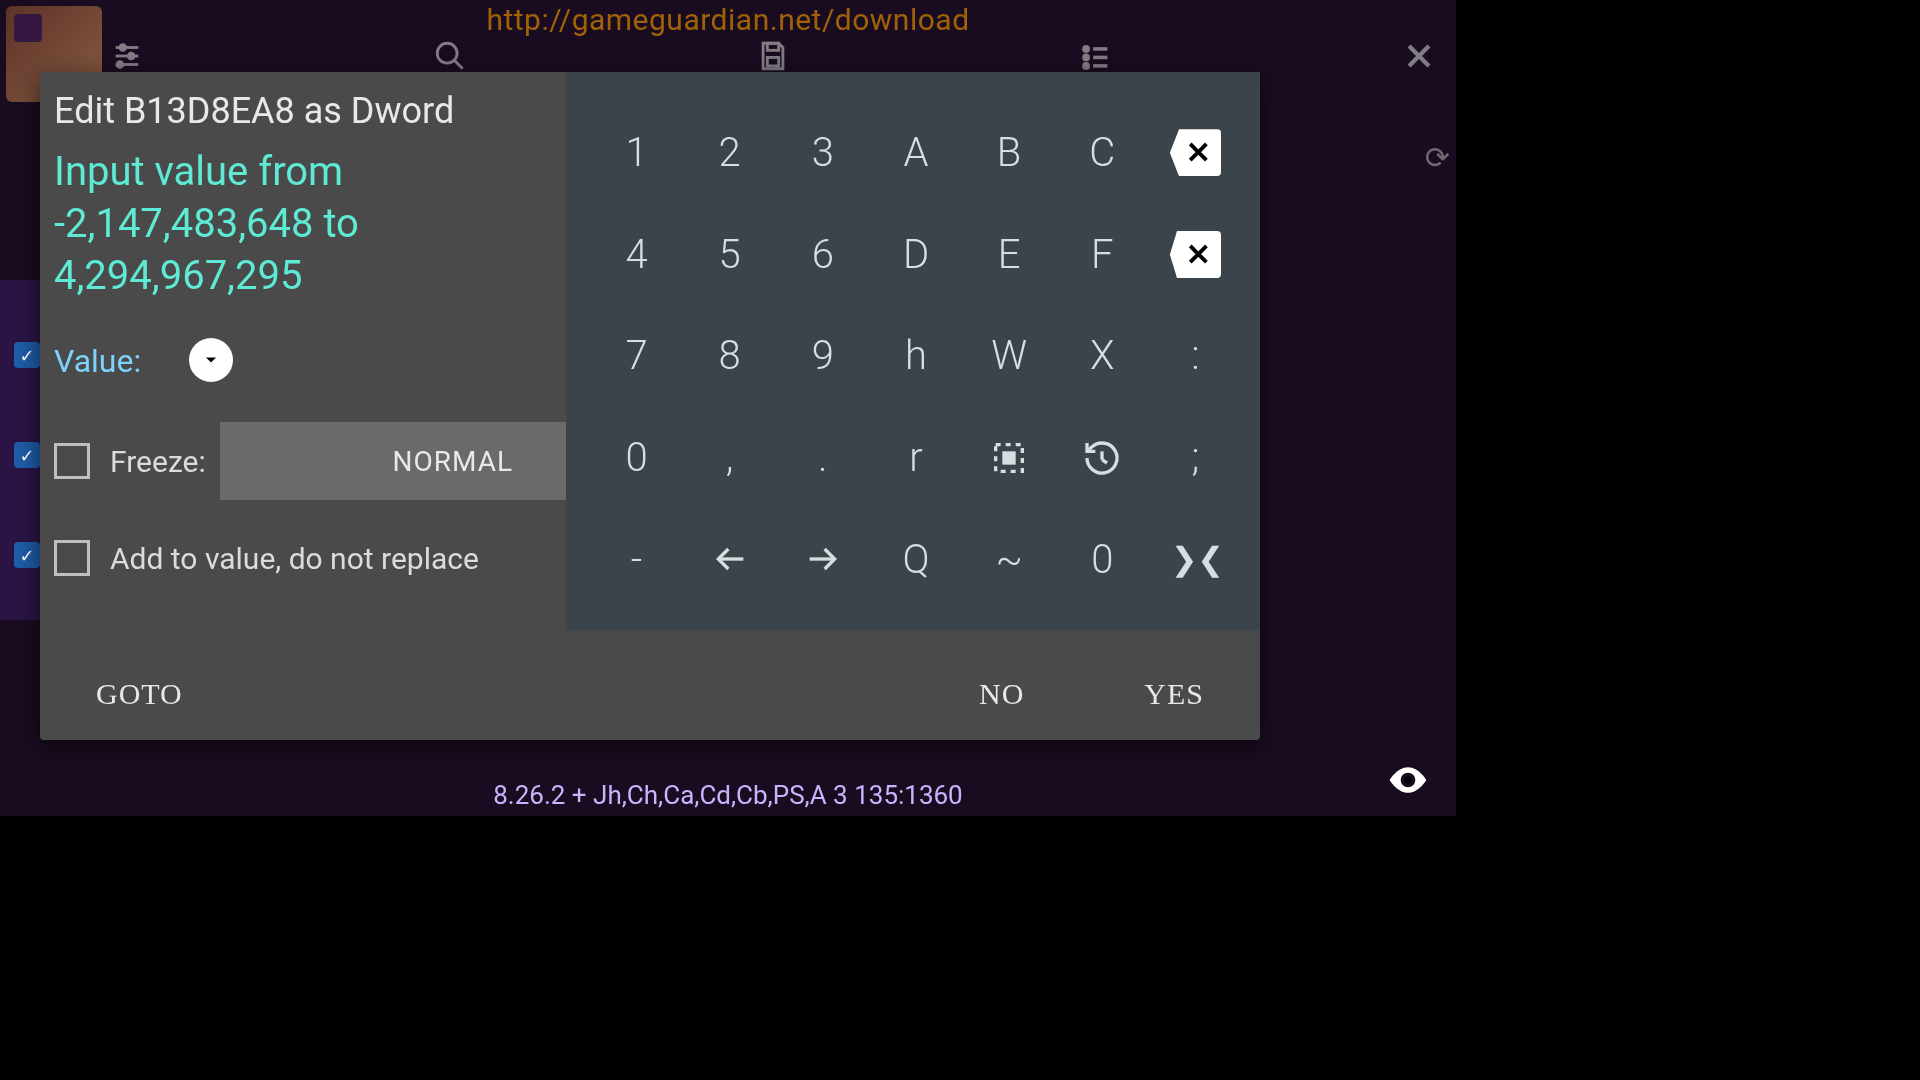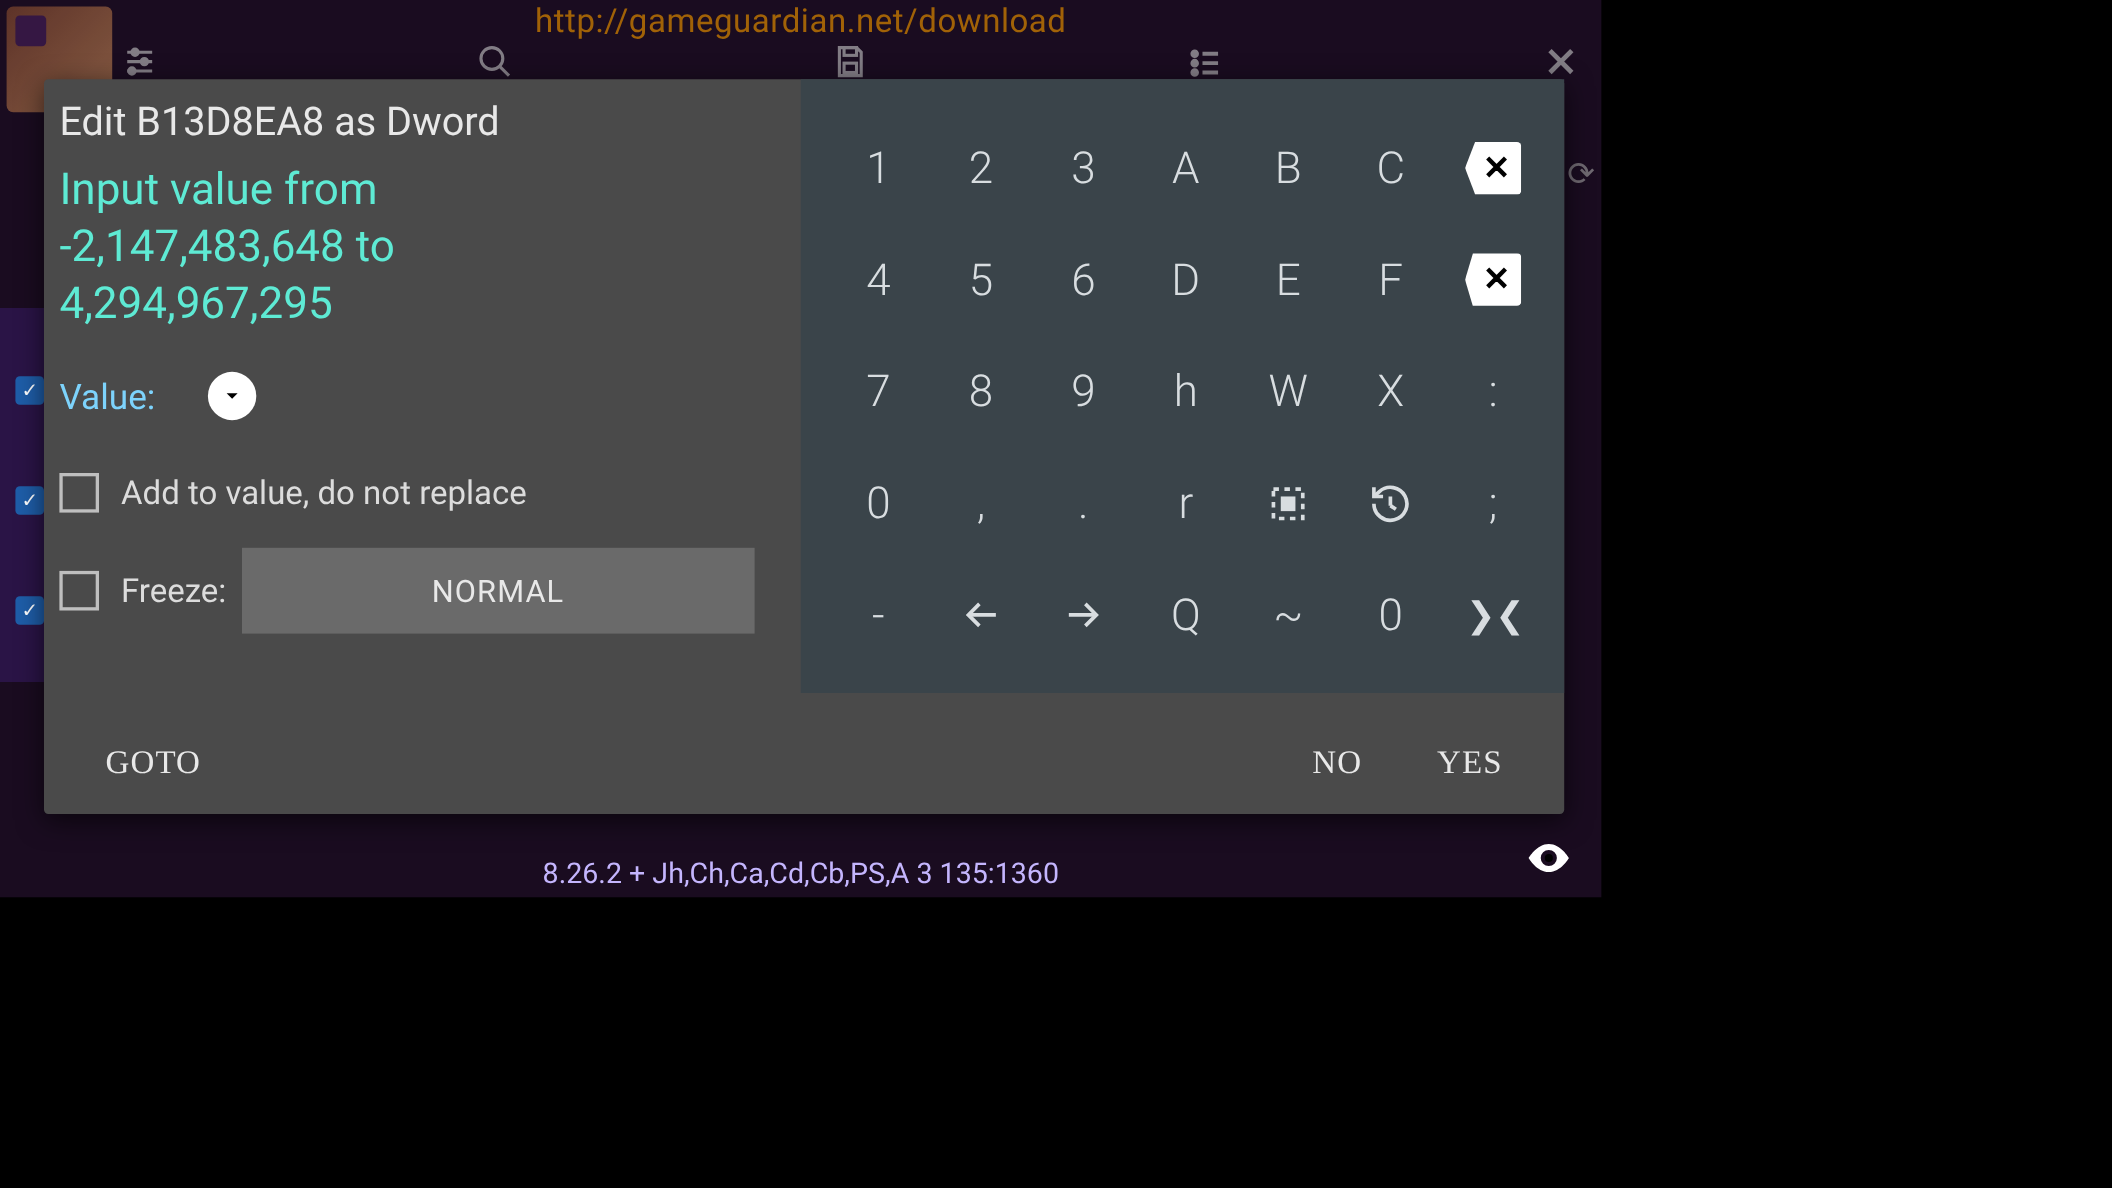--- a/index.html
+++ b/index.html
@@ -8,21 +8,21 @@
   
   .bg-strip-left { position:absolute; left:0; top:280px; width:60px; height:340px; background:#2a1446; }
   .bg-chk { position:absolute; left:14px; width:26px; height:26px; background:#1e5da8; border-radius:4px; display:flex; align-items:center; justify-content:center; color:#fff; font-size:18px; }
   .bg-chk.c1 { top:342px; } .bg-chk.c2 { top:442px; } .bg-chk.c3 { top:542px; }
   .game-thumb { position:absolute; left:6px; top:6px; width:96px; height:96px; background:linear-gradient(135deg,#6a3a2a,#9a6a4a); border-radius:6px; opacity:.85; }
   .game-thumb::after{content:"";position:absolute;left:8px;top:8px;width:28px;height:28px;background:#3a1a4a;border-radius:4px;}
   .url-bar { position:absolute; left:0; right:0; top:2px; text-align:center; color:#a16207; font-size:30px; letter-spacing:.5px; }
   .topbar { position:absolute; left:110px; right:20px; top:30px; height:60px; display:flex; align-items:center; justify-content:space-between; opacity:.6; }
   .topbar .ticon { color:#c8c8c8; font-size:34px; }
 
-  .dialog { position:absolute; left:40px; top:72px; width:1382px; height:668px; background:#4a4a4a; border-radius:4px; box-shadow:0 6px 24px rgba(0,0,0,.6); color:#dedede; }
+  .dialog { position:absolute; left:40px; top:72px; width:1220px; height:668px; background:#4a4a4a; border-radius:4px; box-shadow:0 6px 24px rgba(0,0,0,.6); color:#dedede; }
   .left-pane { position:absolute; left:0; top:0; width:688px; height:100%; padding:18px 14px 0 14px; }
   .title { font-size:36px; color:#e8e8e8; font-weight:400; }
   .subtitle { font-size:40px; color:#5eead4; margin-top:14px; line-height:1.3; max-width:520px; }
   .value-row { display:flex; align-items:flex-end; margin-top:36px; }
   .value-label { font-size:32px; color:#7dd3fc; margin-right:8px; padding-bottom:10px; }
   .value-input-wrap { position:relative; flex:0 0 450px; }
   .value-input { width:100%; background:transparent; border:none; border-bottom:3px solid #3fb8ac; color:#e8e8e8; font-size:40px; padding:0 0 6px 2px; outline:none; }
   .value-highlight { position:absolute; left:2px; bottom:9px; width:68px; height:40px; background:#3fb8ac; opacity:.45; pointer-events:none; }
   .dropdown-btn { width:44px; height:44px; border-radius:50%; background:#fff; margin-left:40px; margin-bottom:8px; display:flex; align-items:center; justify-content:center; cursor:pointer; }
   .dropdown-btn svg { width:20px; height:20px; }
@@ -30,21 +30,21 @@
   .row { display:flex; align-items:center; margin-top:40px; }
   .chk { width:36px; height:36px; border:3px solid #bfbfbf; margin-right:20px; cursor:pointer; }
   .row-label { font-size:30px; color:#dcdcdc; }
   .freeze-row { margin-top:32px; }
   .normal-btn { margin-left:14px; width:466px; height:78px; background:#6a6a6a; color:#e8e8e8; font-size:28px; letter-spacing:1px; display:flex; align-items:center; justify-content:center; cursor:pointer; }
   .saveas-row { margin-top:48px; }
   .saveas-input { flex:1; max-width:448px; background:transparent; border:none; border-bottom:2px solid #9a9a9a; color:#e8e8e8; font-size:32px; padding:0 0 8px 2px; margin-left:8px; outline:none; }
 
   .dlg-actions { position:absolute; left:0; bottom:0; width:100%; height:92px; display:flex; align-items:center; justify-content:space-between; padding:0 56px;font-family:Liberation Serif, serif; }
   .act-btn { color:#e8e8e8; font-size:30px; letter-spacing:1px; cursor:pointer; font-weight:500; }
-  .act-right { display:flex; gap:68px; }
+  .act-right { display:flex; gap:120px; }
 
   .keypad { position:absolute; right:0; top:0; width:694px; height:558px; background:#3a444a; padding:30px 18px 20px 24px; }
   .kgrid { display:grid; grid-template-columns:repeat(7,1fr); grid-template-rows:repeat(5,1fr); width:100%; height:100%; }
   .key { display:flex; align-items:center; justify-content:center; color:#d8dde0; font-size:40px; cursor:pointer; user-select:none; font-weight:300; }
   .key.icon svg { width:40px; height:40px; stroke:#d8dde0; }
   .key .bsp { background:#fff; color:#000; padding:6px 10px 6px 16px; border-radius:4px 4px 4px 4px; clip-path:polygon(18% 0,100% 0,100% 100%,18% 100%,0 50%); font-size:30px; font-weight:700; display:flex; align-items:center; }
   .key .bsp.round { clip-path:polygon(14% 0,100% 0,100% 100%,14% 100%,0 50%); }
 
   .footer { position:absolute; left:0; right:0; bottom:6px; text-align:center; color:#c4b5fd; font-size:26px; }
   .eye { position:absolute; right:26px; bottom:10px; color:#fff; }
@@ -114,29 +114,29 @@
       <div class="value-row">
         <div class="value-label">Value:</div>
         <div class="dropdown-btn">
           <svg viewBox="0 0 24 24">
               <path d="M6 9l6 6 6-6z" fill="#000"></path>
             </svg>
 
         </div>
       </div>
 
-      <div class="row">
-        <div class="chk"></div>
-        <div class="row-label">Add to value, do not replace</div>
-      </div>
-
       <div class="row freeze-row">
         <div class="chk"></div>
         <div class="row-label">Freeze:</div>
         <div class="normal-btn">NORMAL</div>
+      </div>
+
+      <div class="row">
+        <div class="chk"></div>
+        <div class="row-label">Add to value, do not replace</div>
       </div>
 
     </div>
 
     <div class="keypad">
       <div class="kgrid" id="kgrid">
           <div class="key">1</div>
           <div class="key">2</div>
           <div class="key">3</div>
           <div class="key">A</div>

